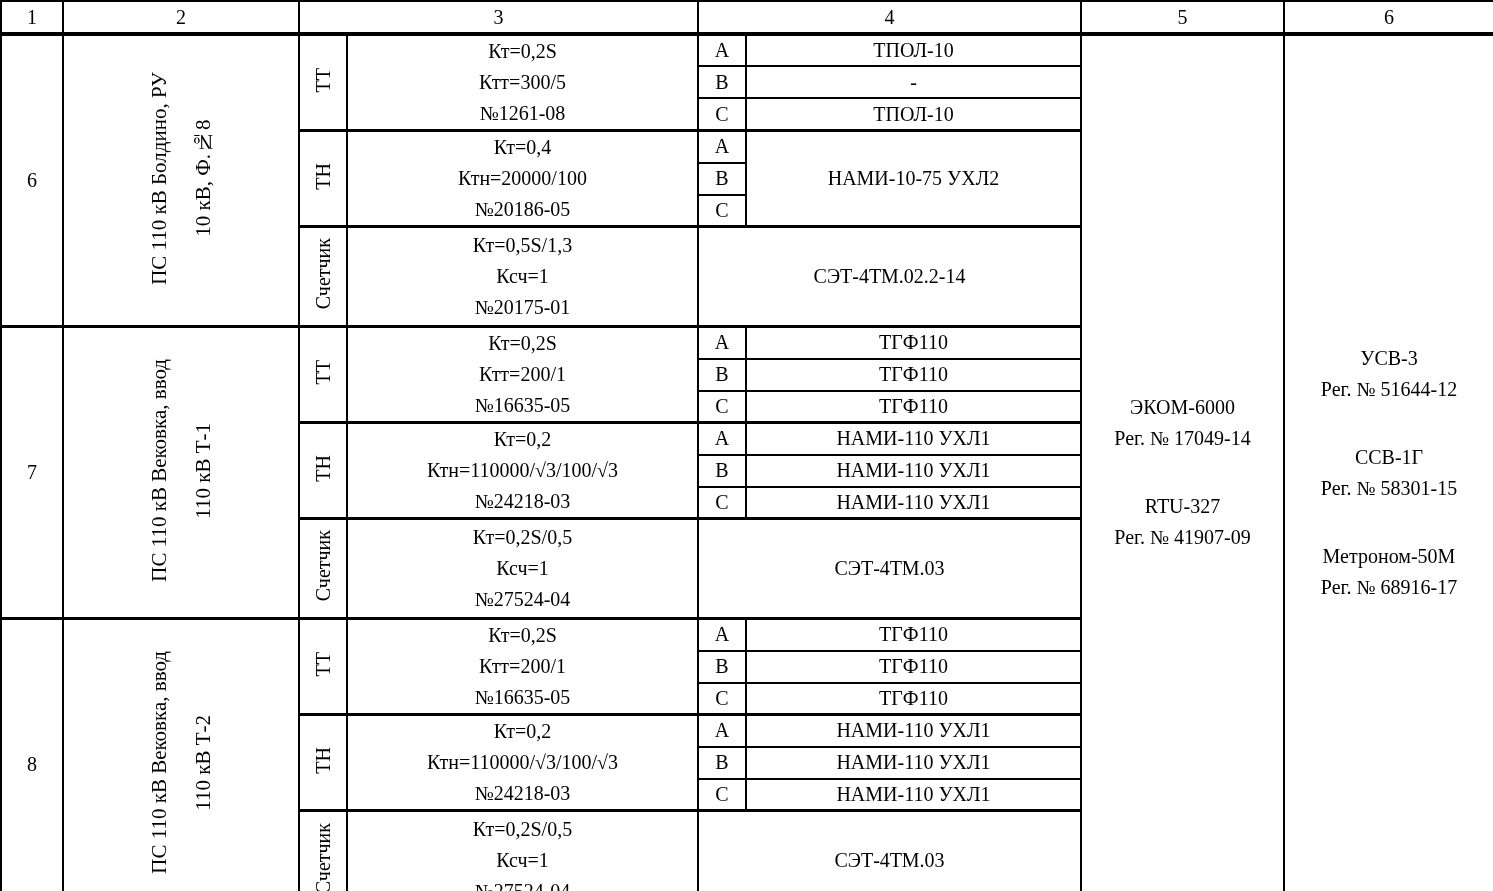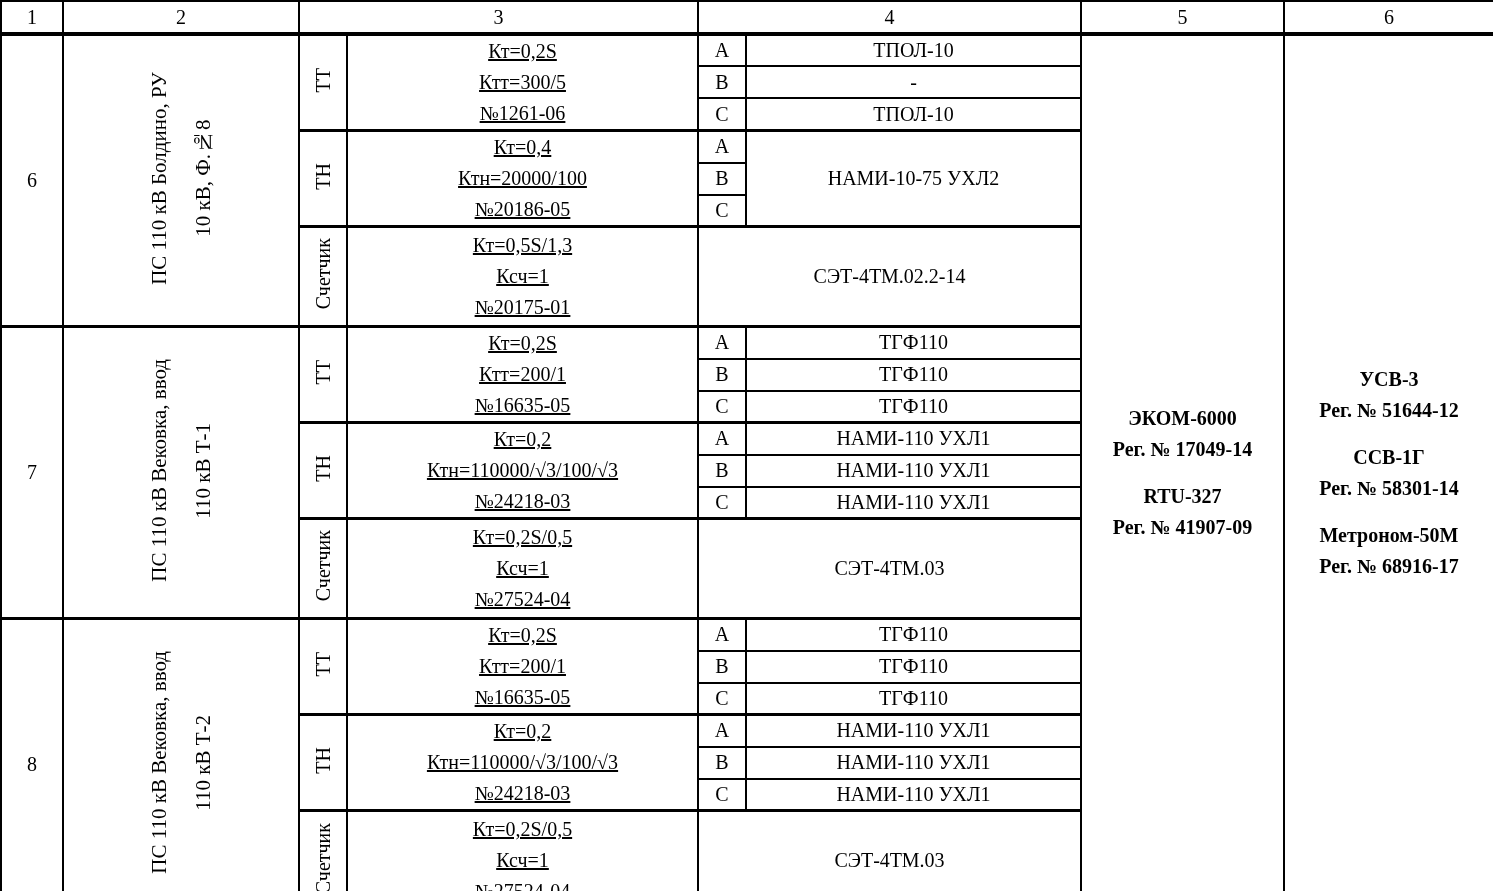--- a/index.html
+++ b/index.html
@@ -34,24 +34,24 @@
   .vt {
     writing-mode: vertical-rl;
     transform: rotate(180deg);
     display: inline-block;
     white-space: nowrap;
     text-align: center;
   }
   td.nm .vt { font-size: 21px; line-height: 44px; }
   td.dev .vt { font-size: 20px; line-height: 24px; }
 
-  td.prm .pl { line-height: 31px; text-decoration: underline; }
-
-  td.sys .blk { line-height: 31px; font-weight: bold; }
-  td.sys .blk + .blk { margin-top: 16px; text-align: center; }
+  td.prm .pl { line-height: 31px; }
+
+  td.sys .blk { line-height: 31px; }
+  td.sys .blk + .blk { margin-top: 37px; text-align: center; }
 </style>
 </head>
 <body>
 
 <table class="reg">
   <colgroup>
     <col style="width:62px">
       <col style="width:236px">
     <col style="width:48px">
       <col style="width:351px">
@@ -81,42 +81,42 @@
         <div>ПС 110 кВ Болдино, РУ</div>
         <div>10 кВ, Ф.№8</div>
       </div>
     </td>
     <td class="dev se" rowspan="3">
       <span class="vt">ТТ</span>
     </td>
     <td class="prm se" rowspan="3">
       <div class="pl">Кт=0,2S</div>
       <div class="pl">Ктт=300/5</div>
-      <div class="pl">№1261-06</div>
+      <div class="pl">№1261-08</div>
     </td>
     <td class="ph">А</td>
     <td class="val">ТПОЛ-10</td>
     <td class="sys" rowspan="21">
       <div class="blk">
         <div>ЭКОМ-6000</div>
         <div>Рег. № 17049-14</div>
       </div>
       <div class="blk">
         <div>RTU-327</div>
         <div>Рег. № 41907-09</div>
       </div>
     </td>
     <td class="sys" rowspan="21">
       <div class="blk">
         <div>УСВ-3</div>
         <div>Рег. № 51644-12</div>
       </div>
       <div class="blk">
         <div>ССВ-1Г</div>
-        <div>Рег. № 58301-14</div>
+        <div>Рег. № 58301-15</div>
       </div>
       <div class="blk">
         <div>Метроном-50М</div>
         <div>Рег. № 68916-17</div>
       </div>
     </td>
   </tr>
   <tr class="hp">
     <td class="ph">В</td>
     <td class="val">-</td>

